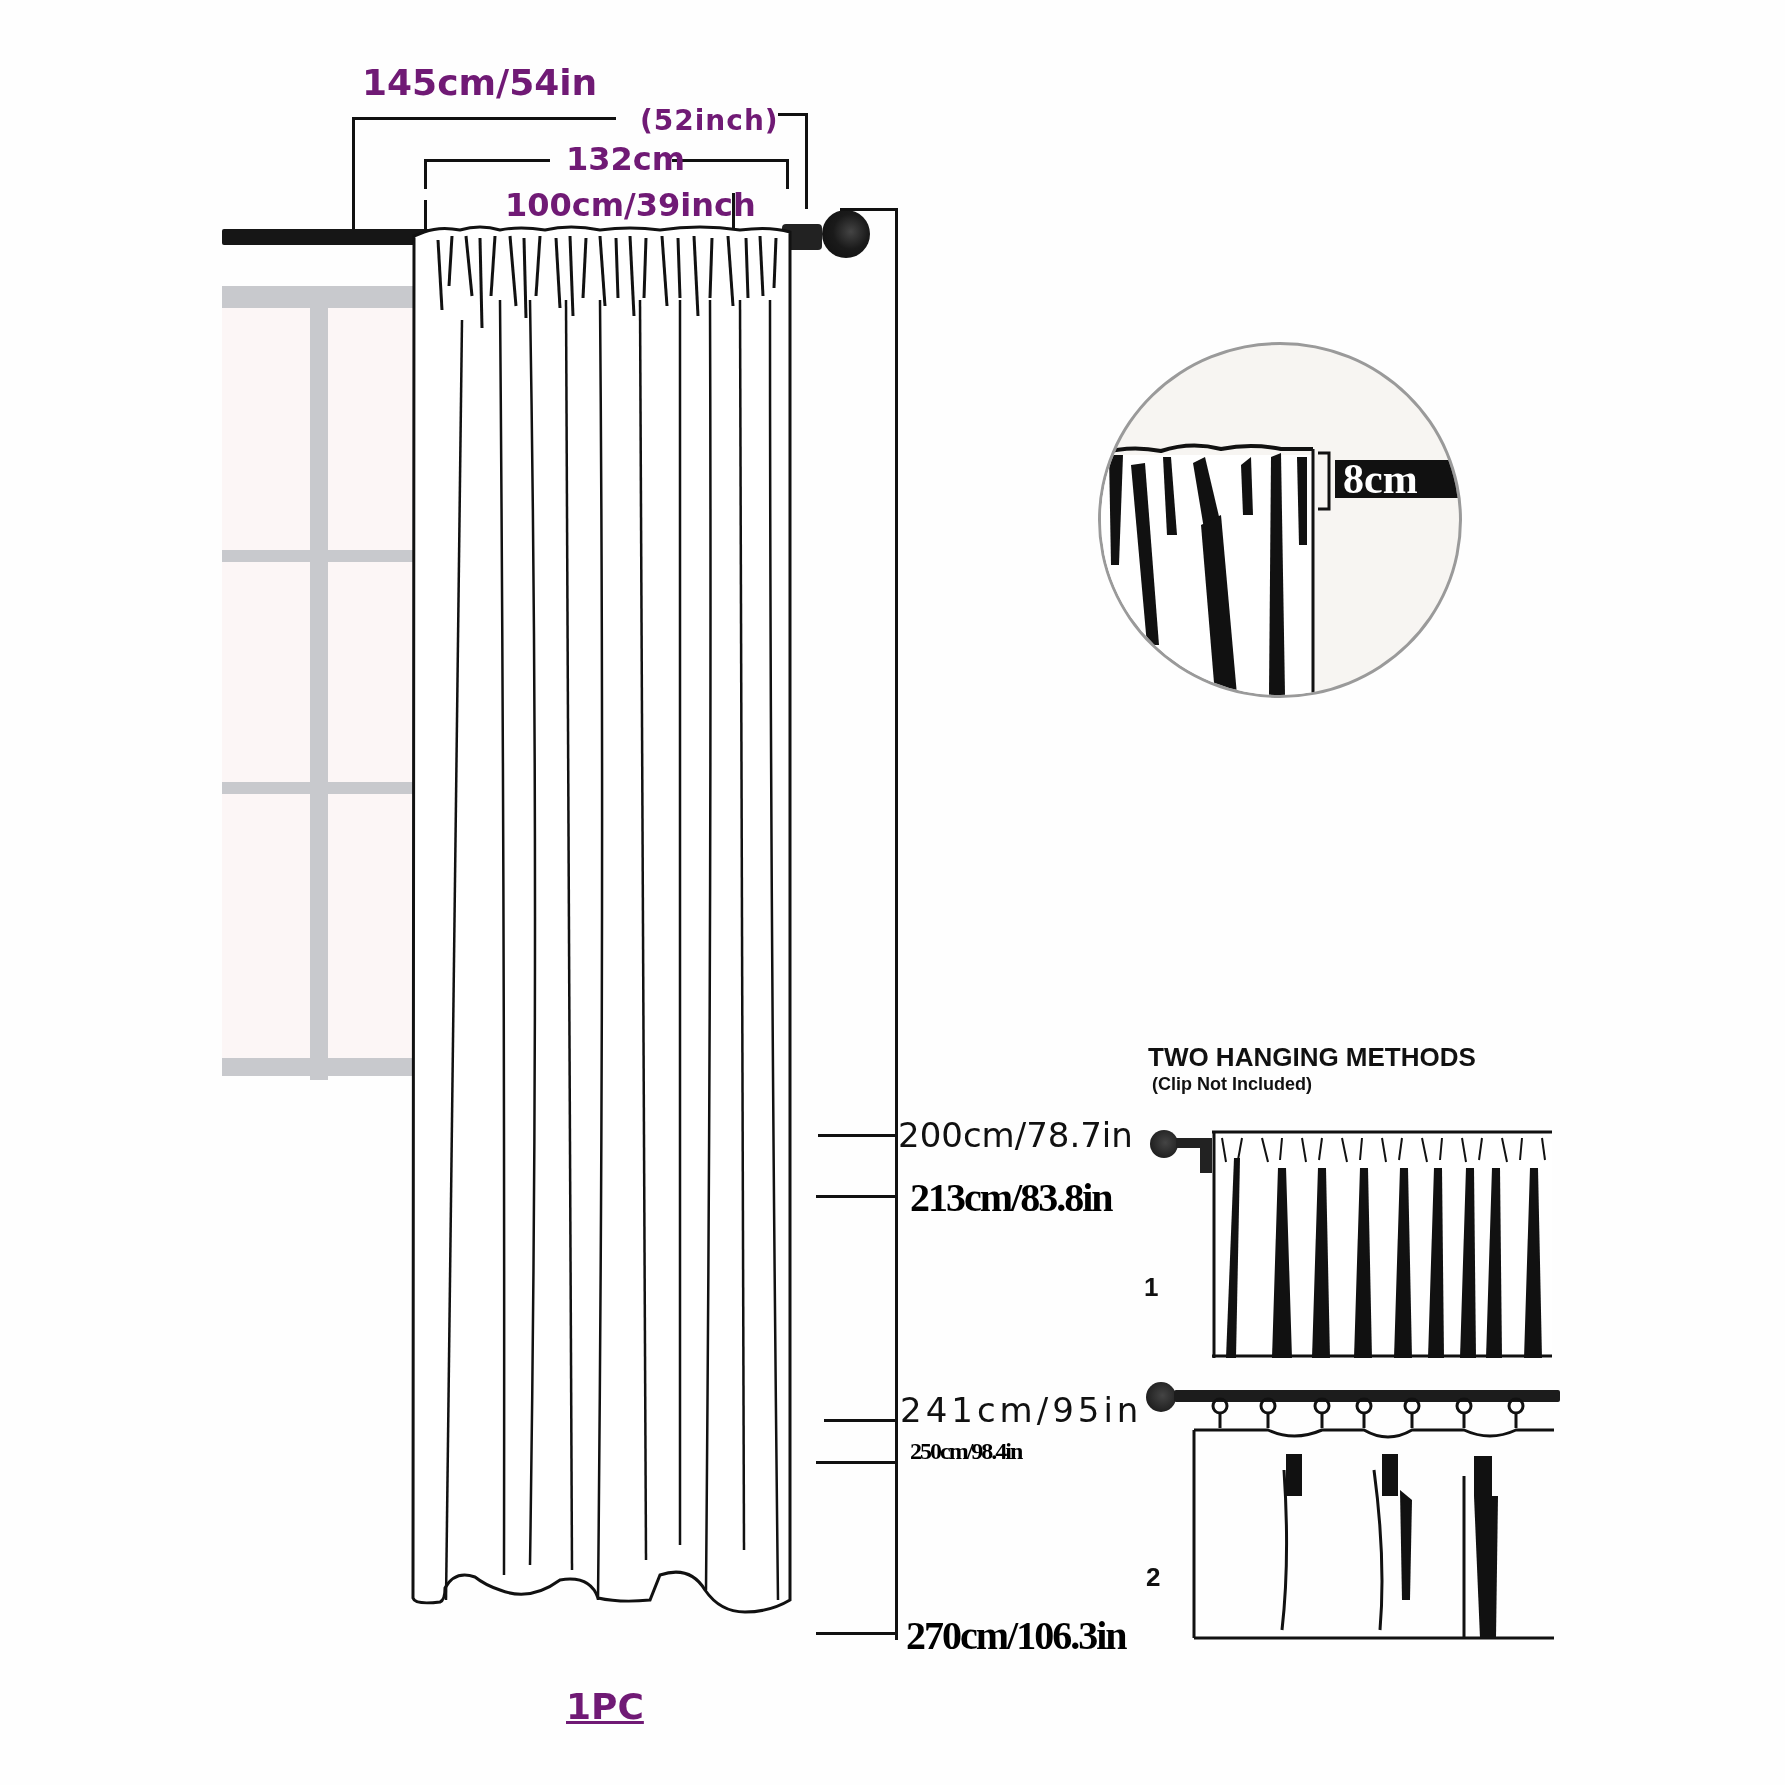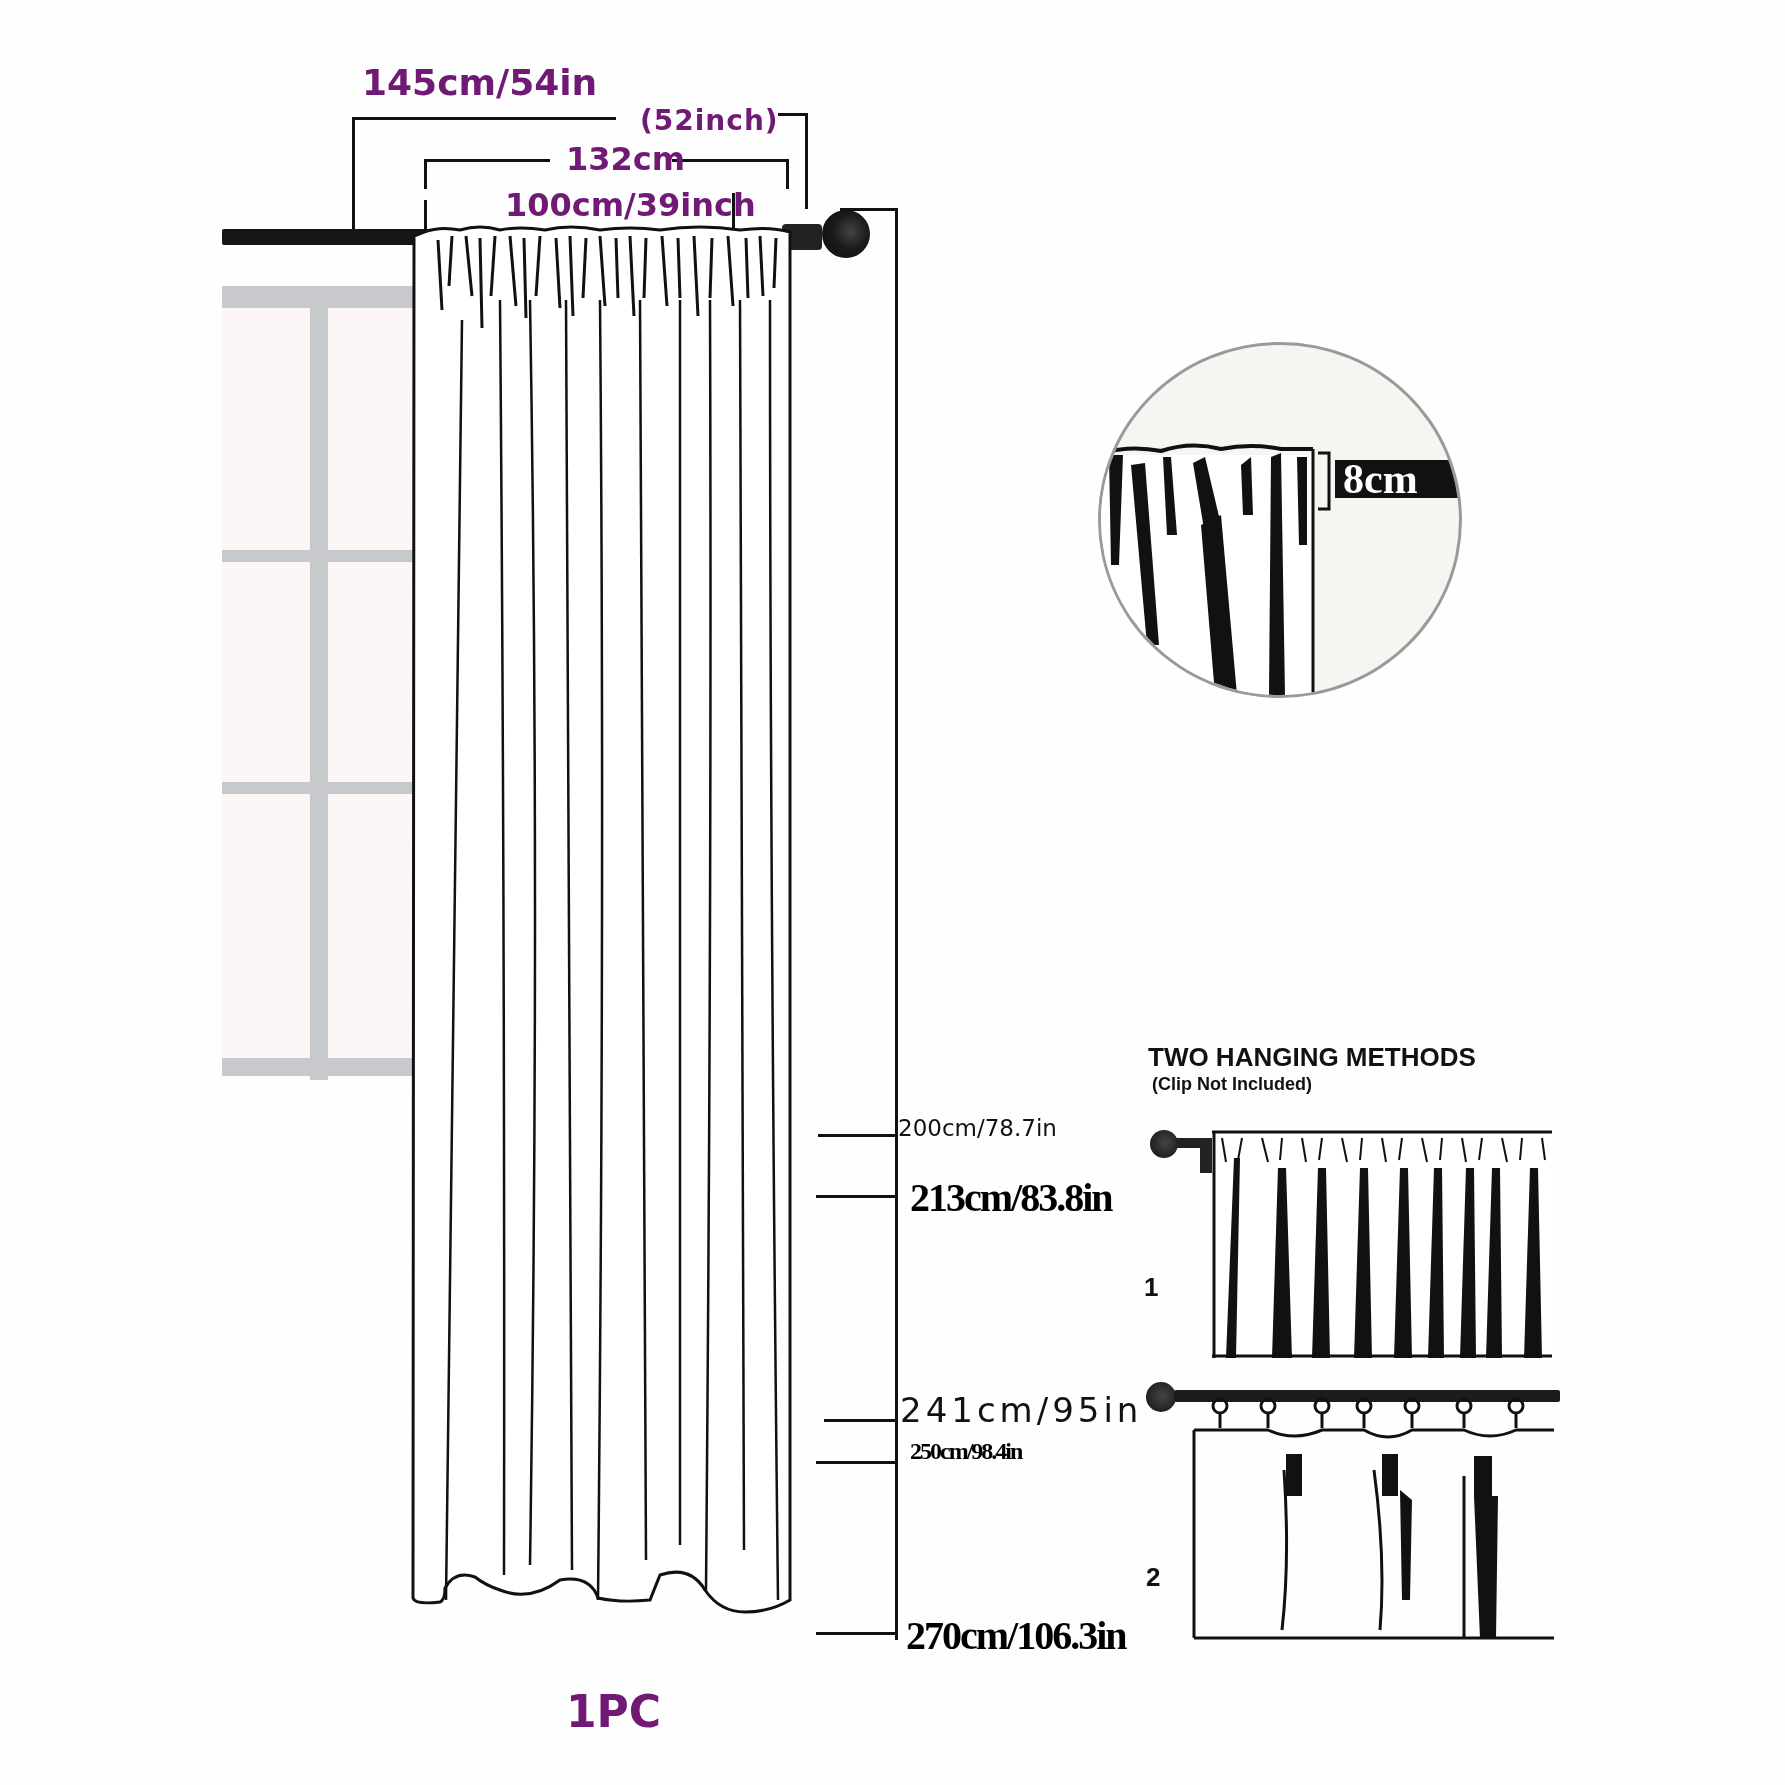--- a/index.html
+++ b/index.html
@@ -96,27 +96,27 @@
 <div class="abs lbl-sans" style="left:464px; top:186px; font-size:32px;margin-left:41px;">100cm/39inch</div>
 
 <div class="line" style="left:840px; top:208px; width:58px; height:3px;"></div>
 <div class="line" style="left:895px; top:208px; width:3px; height:1432px;"></div>
 <div class="line" style="left:818px; top:1134px; width:78px; height:3px;"></div>
 <div class="line" style="left:816px; top:1195px; width:80px; height:3px;"></div>
 <div class="line" style="left:824px; top:1419px; width:72px; height:3px;"></div>
 <div class="line" style="left:816px; top:1461px; width:80px; height:3px;"></div>
 <div class="line" style="left:816px; top:1632px; width:80px; height:3px;"></div>
 
-<div class="abs lbl-sans-reg" style="left:898px; top:1115px; font-size:23px;">200cm/78.7in</div>
+<div class="abs lbl-sans-reg" style="left:898px; top:1115px; font-size:34px;">200cm/78.7in</div>
 <div class="abs lbl-serif" style="left:910px; top:1174px; font-size:40px;">213cm/83.8in</div>
 <div class="abs lbl-sans-reg" style="left:900px; top:1390px; font-size:34px; letter-spacing:4px;">241cm/95in</div>
 <div class="abs lbl-serif" style="left:910px; top:1438px; font-size:24px;">250cm/98.4in</div>
 <div class="abs lbl-serif" style="left:906px; top:1612px; font-size:40px;">270cm/106.3in</div>
 
-<div class="abs lbl-sans" style="left:566px; top:1686px; font-size:44px;">1PC</div>
+<div class="abs lbl-sans" style="left:566px; top:1686px; font-size:36px;text-decoration:underline;">1PC</div>
 
 <div class="abs" style="left:1098px; top:342px; width:358px; height:350px; border-radius:50%; border:3px solid #9a9a9a; background:#f7f5f2; overflow:hidden;text-align:center;">
   <svg width="358" height="350" style="left:0; top:0;">
     <rect x="0" y="110" width="212" height="260" fill="#fff"></rect>
     <path d="M0 108 Q 30 100 60 106 Q 90 96 120 104 Q 150 98 180 104 L 212 104" stroke="#111" stroke-width="4" fill="none"></path>
     <g fill="#111">
       <path d="M8 110 L 22 110 L 18 220 L 10 220 Z"></path>
       <path d="M30 120 L 44 118 L 58 300 L 46 300 Z"></path>
       <path d="M62 112 L 70 112 L 76 190 L 66 190 Z"></path>
       <path d="M92 118 L 104 112 L 120 180 L 104 190 Z"></path>

